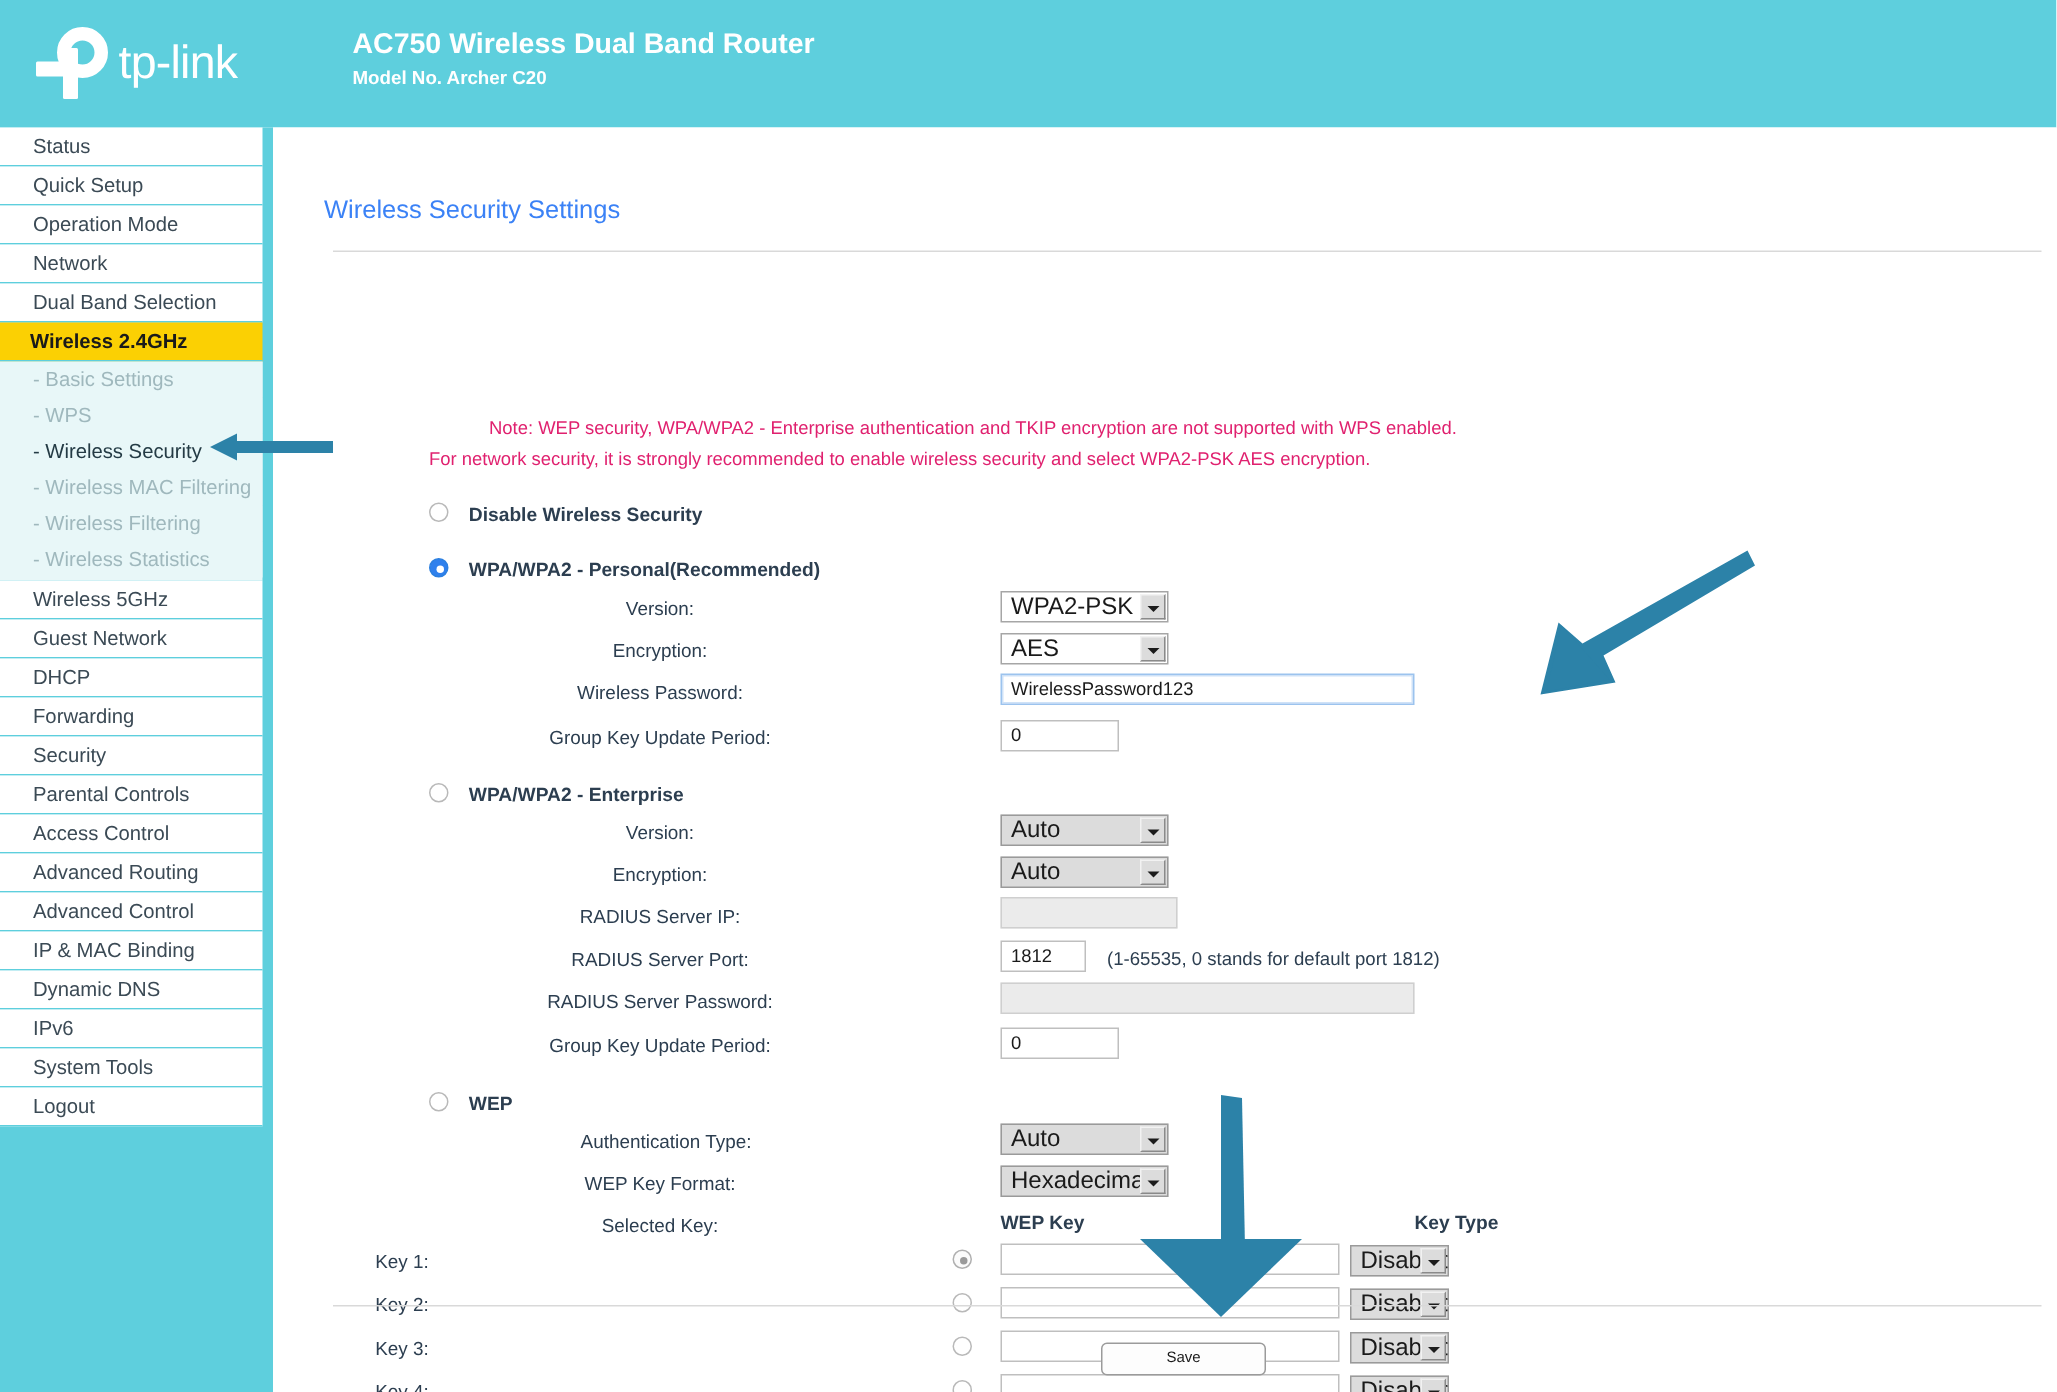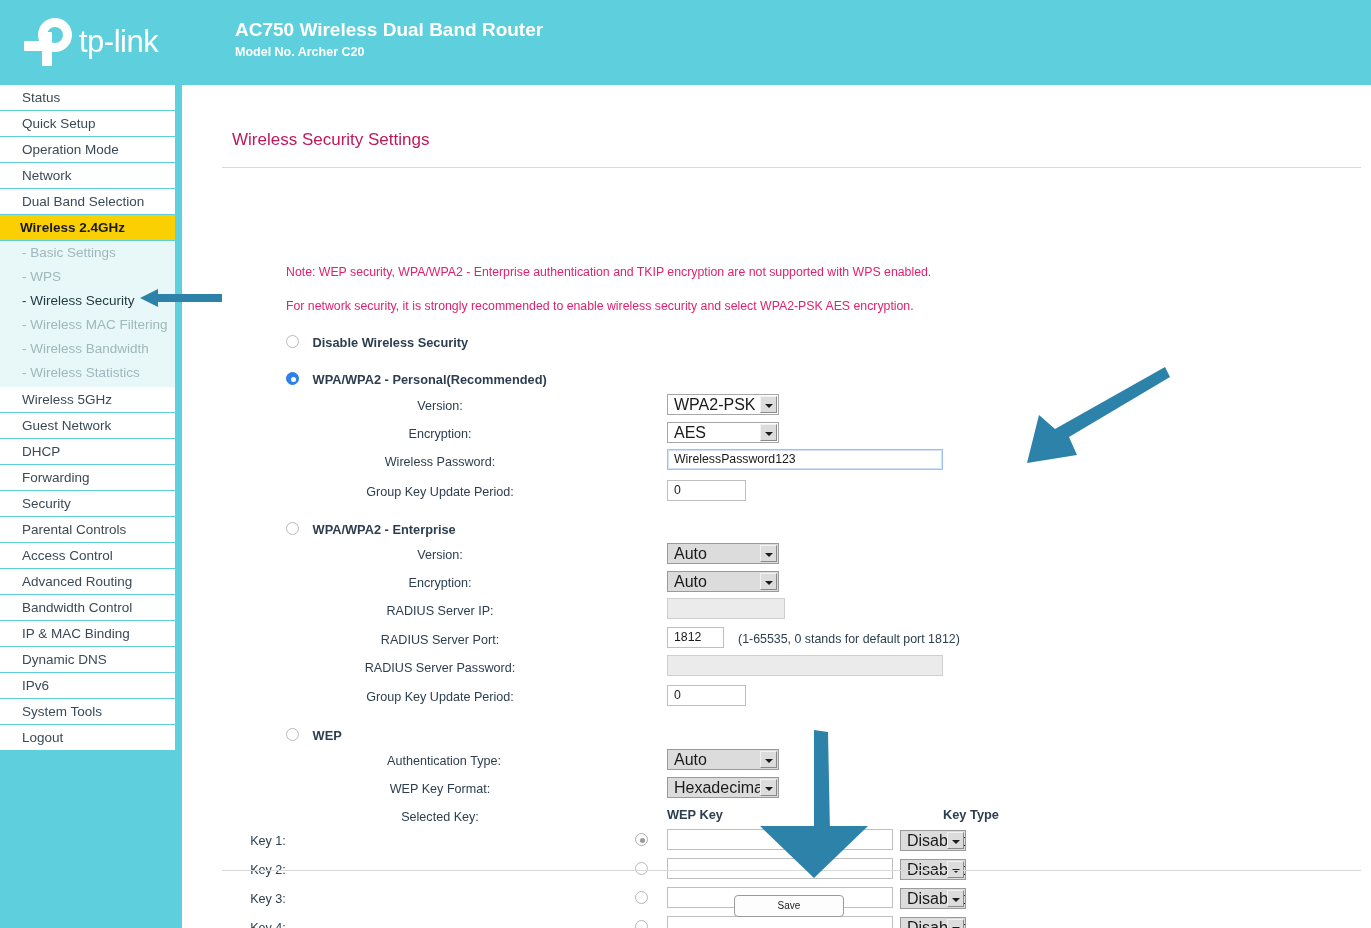--- a/index.html
+++ b/index.html
@@ -113,33 +113,33 @@
   }
 
   
   #main {
     position: absolute; left: 182px; top: 85px;
     width: 1189px; height: 843px;
     background: #ffffff;
     overflow: hidden;
   }
   #page-title {
-    position: absolute; left: 50px; top: 45px;
-    color: #be185d; font-size: 17px; font-weight: normal;
+    position: absolute; left: 34px; top: 45px;
+    color: #3b82f6; font-size: 17px; font-weight: normal;
     margin: 0;
   }
   #title-rule {
     position: absolute; left: 40px; top: 82px;
     width: 1139px; height: 1px; background: #d9d9d9;
   }
   .note {
     position: absolute; left: 104px;
     color: #e0216f; font-size: 12.3px; white-space: nowrap;
   }
-  #note1 { top: 180px; }
+  #note1 { top: 193px; margin-left: 40px; }
   #note2 { top: 214px; }
 
   
   .sec-head {
     position: absolute; left: 104px;
     font-size: 12.8px; font-weight: bold; color: #2c3e50;
     white-space: nowrap;
   }
   .sec-head .radio-label { margin-left: 10px; vertical-align: middle; }
 
@@ -261,33 +261,33 @@
         <div class="nav-item"><span>Operation Mode</span></div>
         <div class="nav-item"><span>Network</span></div>
         <div class="nav-item"><span>Dual Band Selection</span></div>
         <div class="nav-item active"><span>Wireless 2.4GHz</span></div>
       </div>
     <div id="sub-group">
         <div class="nav-sub"><span>- Basic Settings</span></div>
         <div class="nav-sub"><span>- WPS</span></div>
         <div class="nav-sub sub-active"><span>- Wireless Security</span></div>
         <div class="nav-sub"><span>- Wireless MAC Filtering</span></div>
-        <div class="nav-sub"><span>- Wireless Bandwidth</span></div>
+        <div class="nav-sub"><span>- Wireless Filtering</span></div>
         <div class="nav-sub"><span>- Wireless Statistics</span></div>
       </div>
     <div id="nav-bottom">
         <div class="nav-item"><span>Wireless 5GHz</span></div>
         <div class="nav-item"><span>Guest Network</span></div>
         <div class="nav-item"><span>DHCP</span></div>
         <div class="nav-item"><span>Forwarding</span></div>
         <div class="nav-item"><span>Security</span></div>
         <div class="nav-item"><span>Parental Controls</span></div>
         <div class="nav-item"><span>Access Control</span></div>
         <div class="nav-item"><span>Advanced Routing</span></div>
-        <div class="nav-item"><span>Bandwidth Control</span></div>
+        <div class="nav-item"><span>Advanced Control</span></div>
         <div class="nav-item"><span>IP &amp; MAC Binding</span></div>
         <div class="nav-item"><span>Dynamic DNS</span></div>
         <div class="nav-item"><span>IPv6</span></div>
         <div class="nav-item"><span>System Tools</span></div>
         <div class="nav-item"><span>Logout</span></div>
       </div>
   </div>
 
   <svg id="sidebar-arrow" viewBox="0 0 86 22">
     <path d="M2,11 L20,2 L20,7 L84,7 L84,15 L20,15 L20,20 Z" fill="#2c82a8"></path>

